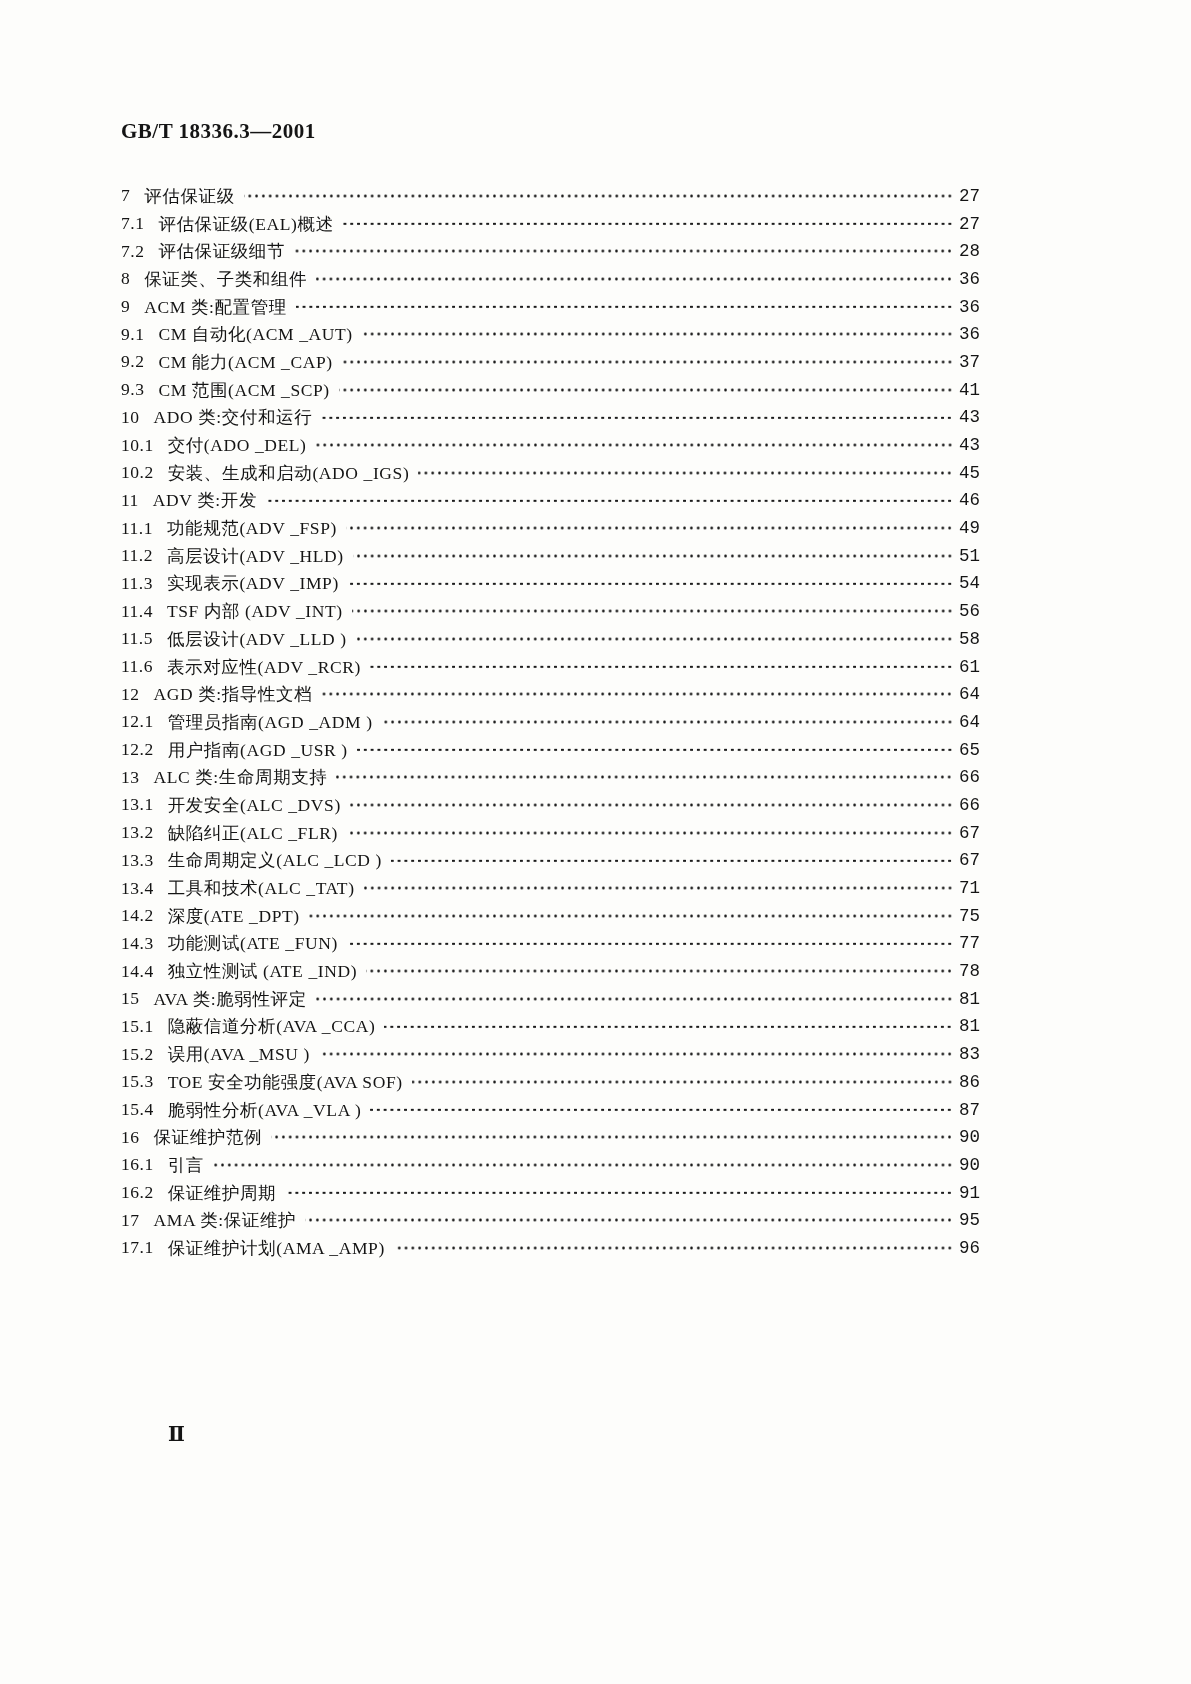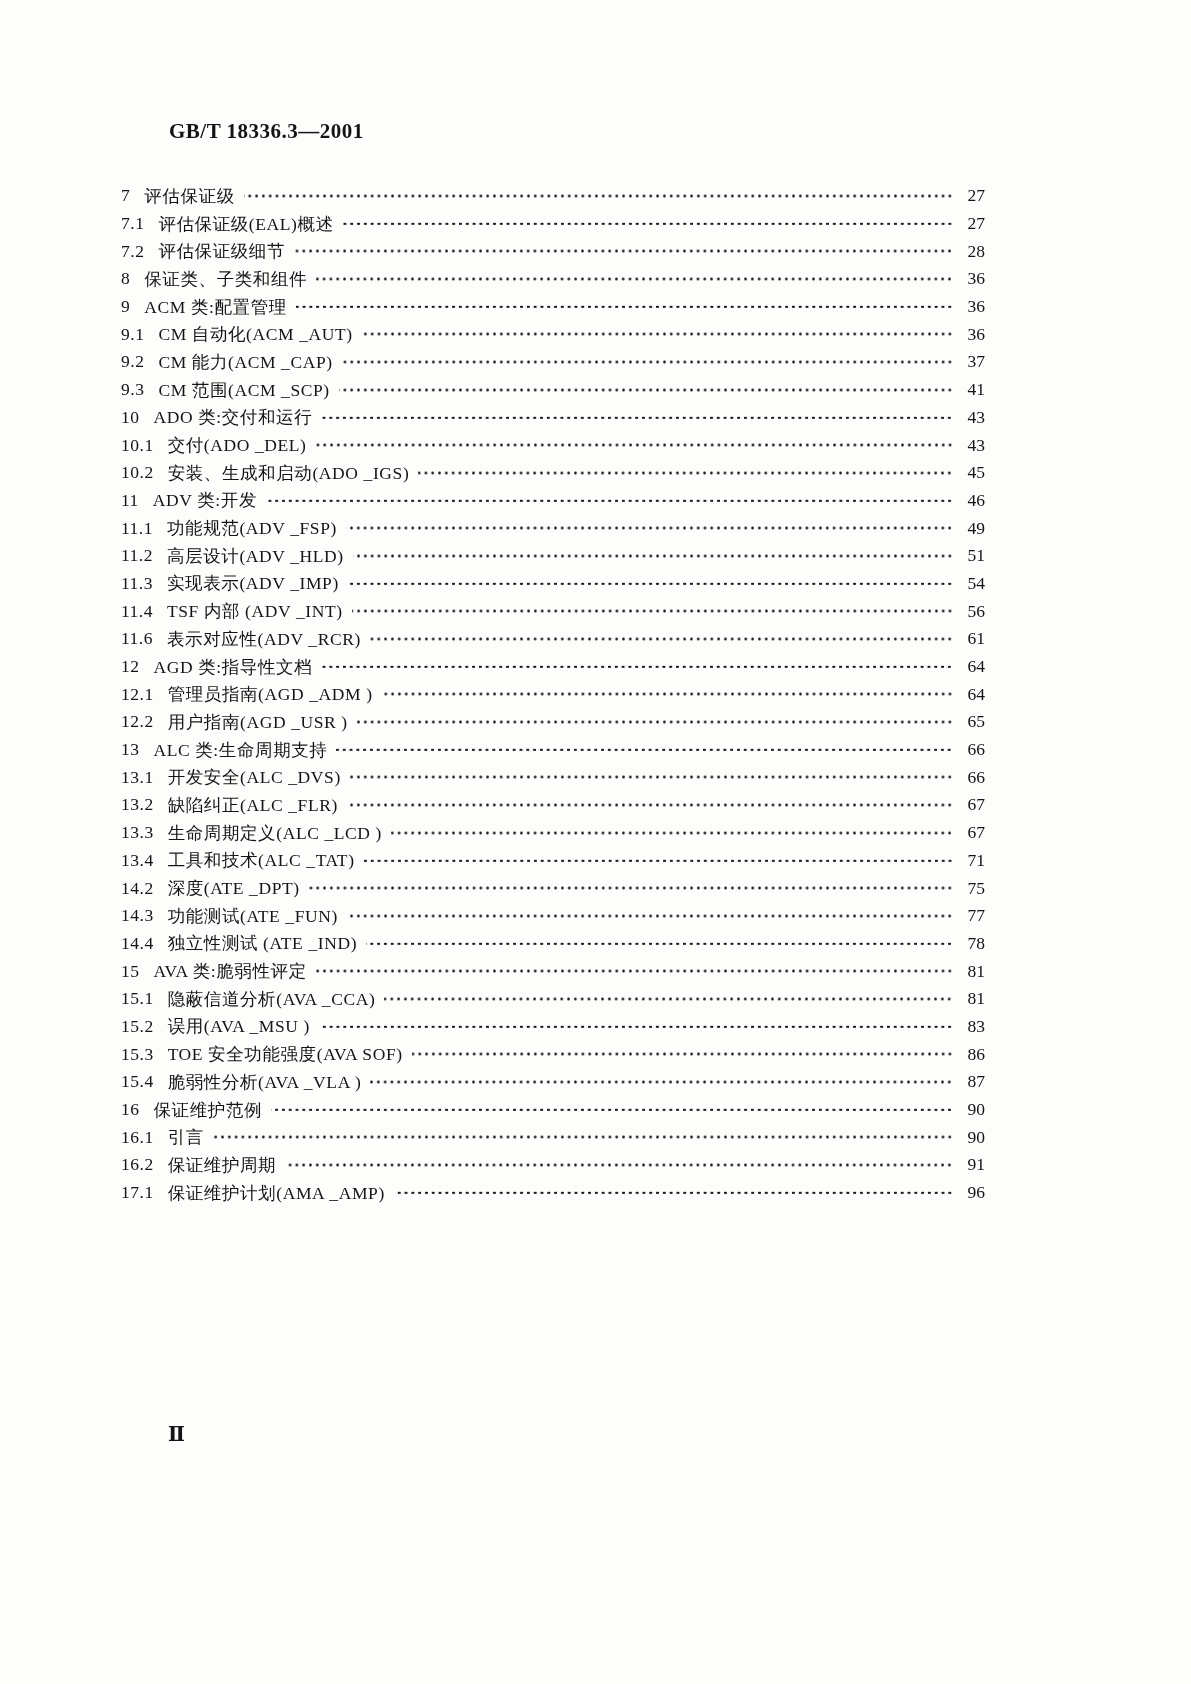--- a/index.html
+++ b/index.html
@@ -13,21 +13,20 @@
     position: relative;
     overflow: hidden;
   }
   .doc-header {
     position: absolute;
     left: 121px;
     top: 119px;
     font-size: 21px;
     font-weight: bold;
     letter-spacing: 0.5px;
-    margin-left: 48px;
   }
   .toc {
     position: absolute;
     left: 121px;
     top: 182px;
     width: 864px;
   }
   .toc-row {
     display: flex;
     align-items: center;
@@ -50,21 +49,21 @@
     height: 27.7px;
     margin: 0 6px 0 9px;
     background-image: radial-gradient(circle at center, #1b1b1b 1.15px, rgba(0,0,0,0) 1.5px);
     background-size: 6.8px 27.7px;
     background-repeat: repeat-x;
     background-position: right center;
   }
   .toc-page {
     flex: 0 0 auto;
     min-width: 26px;
-    text-align: right;
+    font-family: Liberation Mono, monospace;
   }
   .doc-footer {
     position: absolute;
     left: 168px;
     top: 1422px;
     font-size: 20px;
     font-weight: bold;
   }
 </style>
 </head>
@@ -178,20 +177,26 @@
     <span class="toc-page">54</span>
   </div>
 
   <div class="toc-row">
     <span class="toc-num">11.4</span>
     <span class="toc-title">TSF 内部 (ADV _INT)</span>
     <span class="toc-leader"></span>
     <span class="toc-page">56</span>
   </div>
 
+  <div class="toc-row">
+    <span class="toc-num">11.5</span>
+    <span class="toc-title">低层设计(ADV _LLD )</span>
+    <span class="toc-leader"></span>
+    <span class="toc-page">58</span>
+  </div>
 
   <div class="toc-row">
     <span class="toc-num">11.6</span>
     <span class="toc-title">表示对应性(ADV _RCR)</span>
     <span class="toc-leader"></span>
     <span class="toc-page">61</span>
   </div>
 
 
   <div class="toc-row">
@@ -323,20 +328,26 @@
   </div>
 
   <div class="toc-row">
     <span class="toc-num">16.2</span>
     <span class="toc-title">保证维护周期</span>
     <span class="toc-leader"></span>
     <span class="toc-page">91</span>
   </div>
 
 
+  <div class="toc-row">
+    <span class="toc-num">17</span>
+    <span class="toc-title">AMA 类:保证维护</span>
+    <span class="toc-leader"></span>
+    <span class="toc-page">95</span>
+  </div>
 
   <div class="toc-row">
     <span class="toc-num">17.1</span>
     <span class="toc-title">保证维护计划(AMA _AMP)</span>
     <span class="toc-leader"></span>
     <span class="toc-page">96</span>
   </div>
 </div>
 
 <div class="doc-footer">Ⅱ</div>

